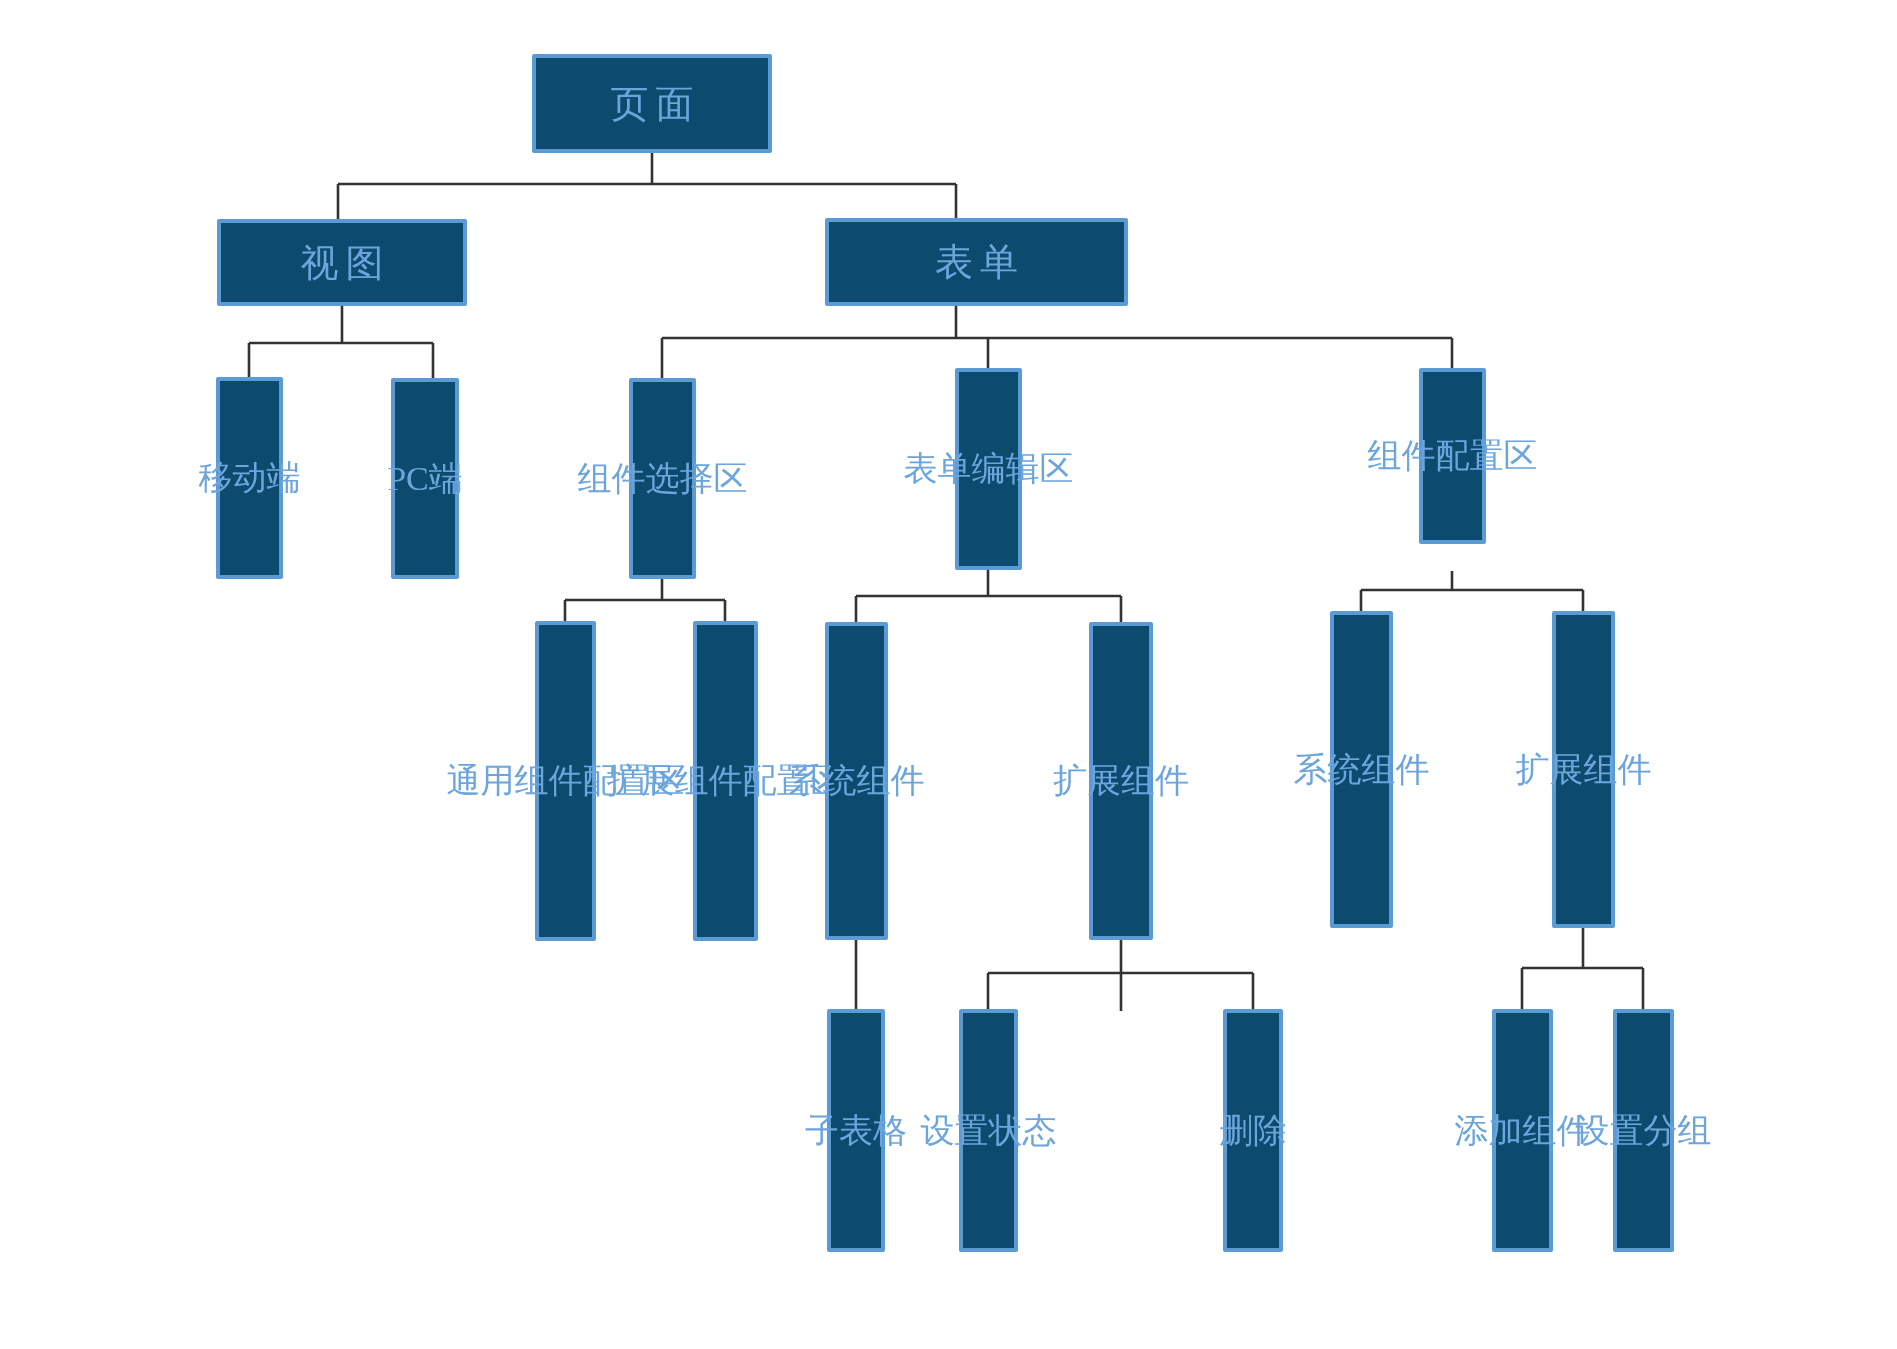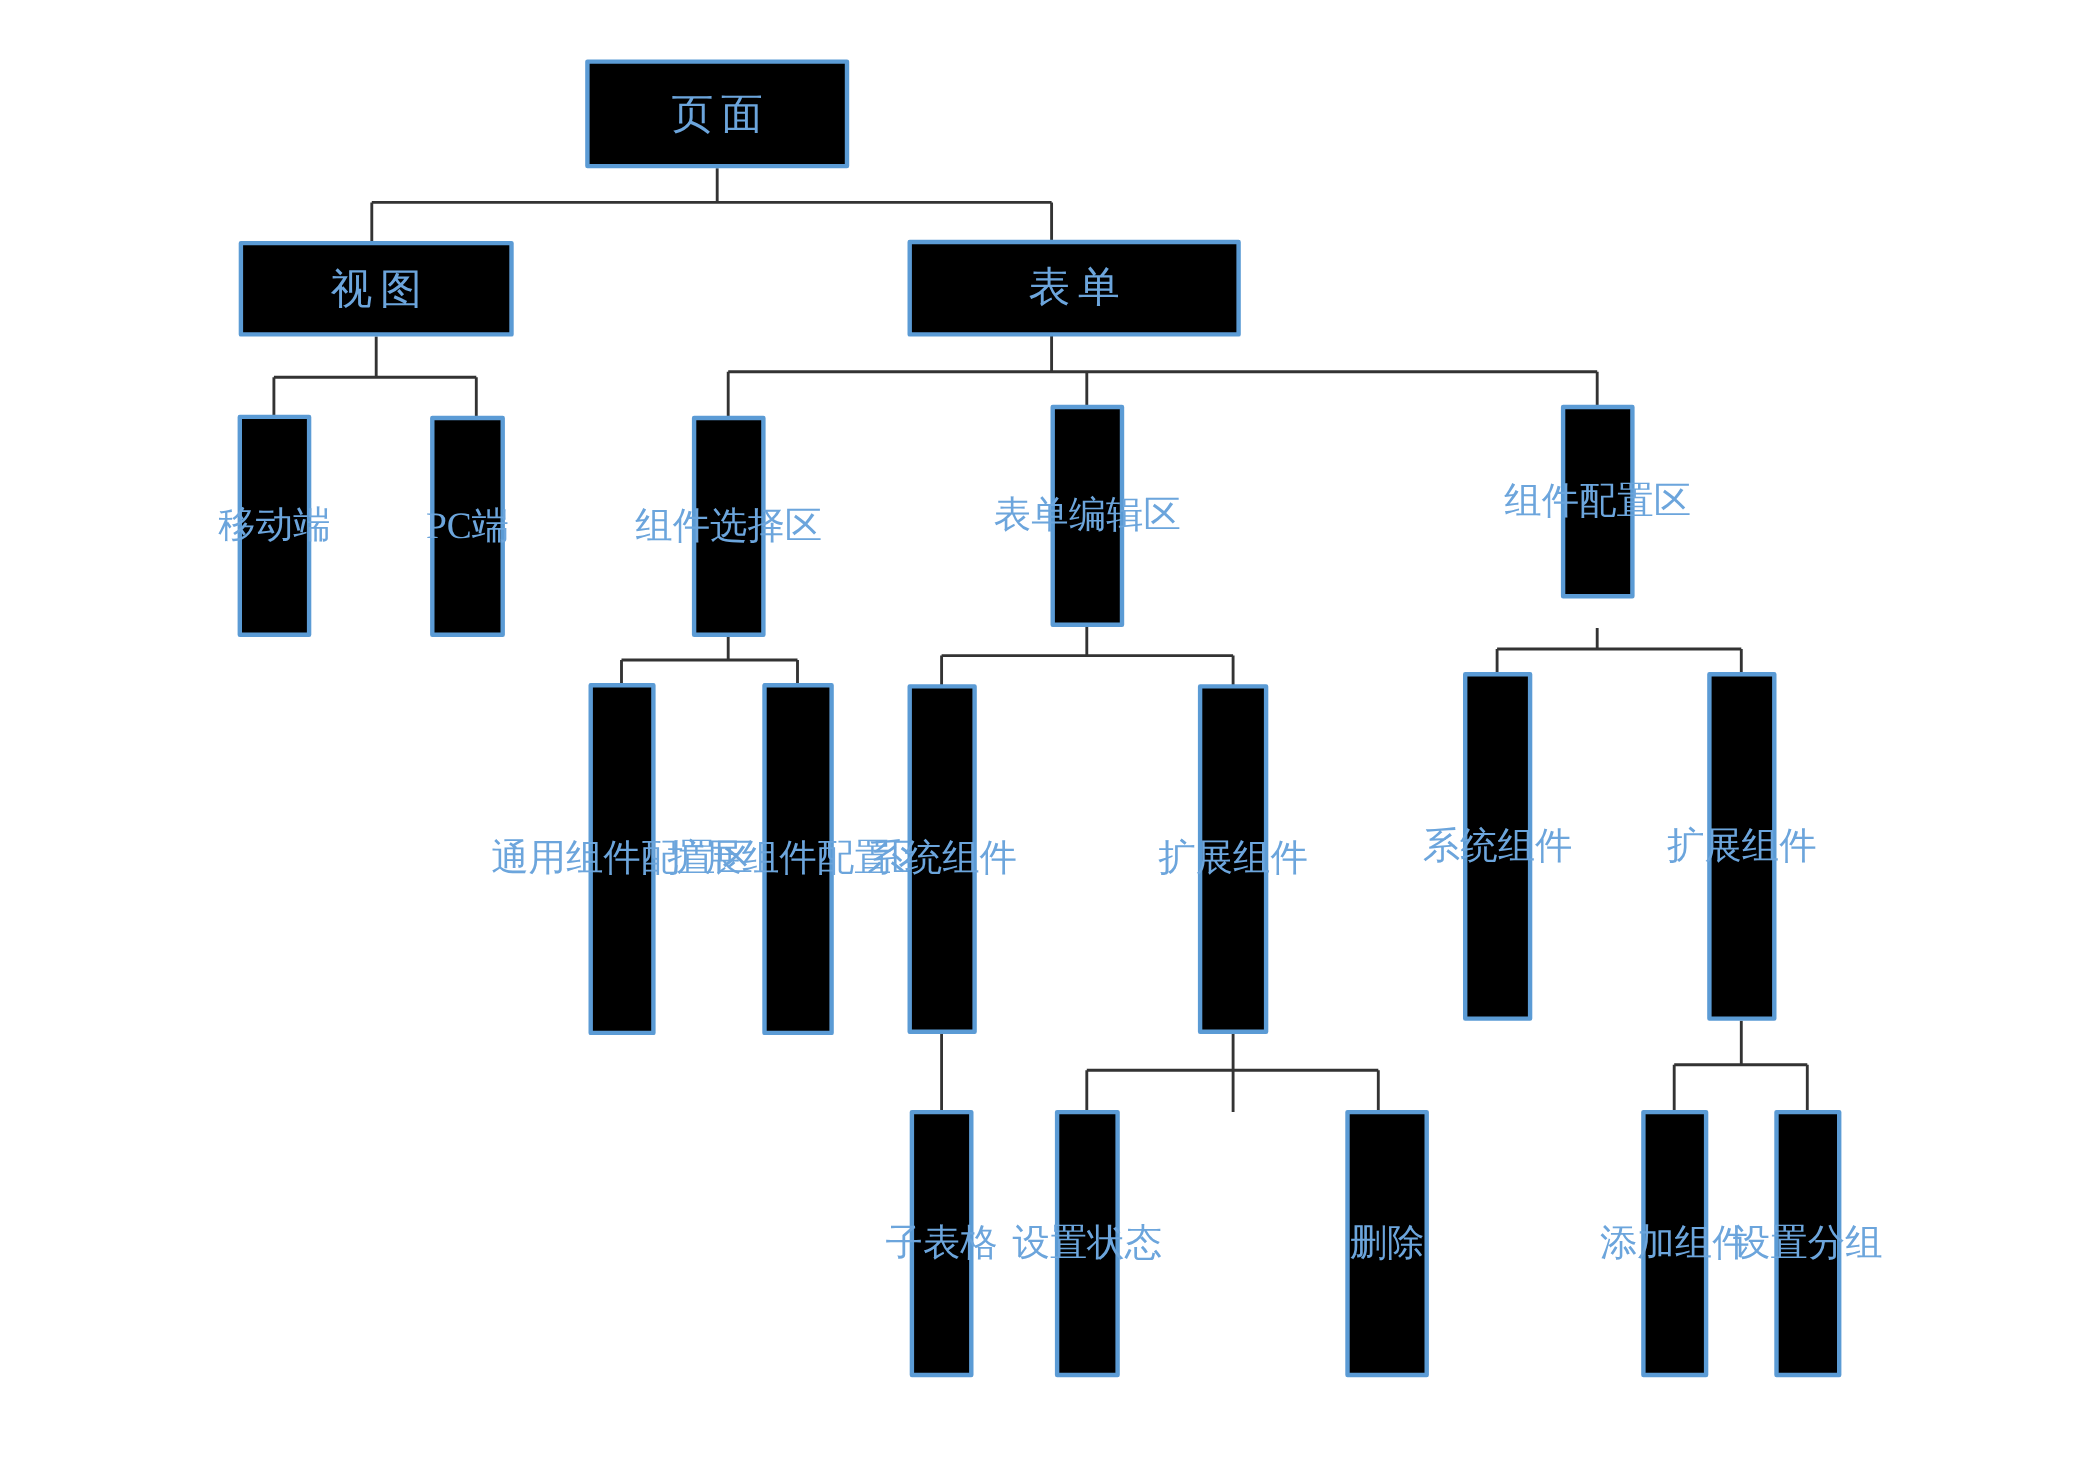--- a/index.html
+++ b/index.html
@@ -16,21 +16,21 @@
     font-family:"Liberation Serif","DejaVu Serif",serif;
     overflow:hidden;
   }
   .wires{position:absolute;left:0;top:0;width:1897px;height:1349px;}
   .wires path{stroke:var(--connector);stroke-width:2.6px;fill:none;}
   .node{
     position:absolute;
     box-sizing:border-box;
     border:4px solid var(--node-border);
     border-radius:2px;
-    background:#000000;
+    background:#0c4a6e;
     color:var(--node-text);
     display:flex;
     align-items:center;
     justify-content:center;
     text-align:center;
   }
   .node.h{
     font-size:38px;
     letter-spacing:0.18em;
     text-indent:0.18em;
@@ -86,19 +86,19 @@
 
   <div class="node v" style="left:1330px;top:611px;width:63px;height:317px">系统组件</div>
 
   <div class="node v" style="left:1552px;top:611px;width:63px;height:317px">扩展组件</div>
 
   <div class="node v" style="left:959px;top:1009px;width:59px;height:243px">设置状态</div>
 
   <div class="node v" style="left:827px;top:1009px;width:58px;height:243px">子表格</div>
 
 
-  <div class="node v" style="left:1223px;top:1009px;width:76px;height:243px">删除</div>
+  <div class="node v" style="left:1223px;top:1009px;width:60px;height:243px">删除</div>
 
   <div class="node v" style="left:1492px;top:1009px;width:61px;height:243px">添加组件</div>
 
   <div class="node v" style="left:1613px;top:1009px;width:61px;height:243px">设置分组</div>
 
 </div>
 
 </body></html>

